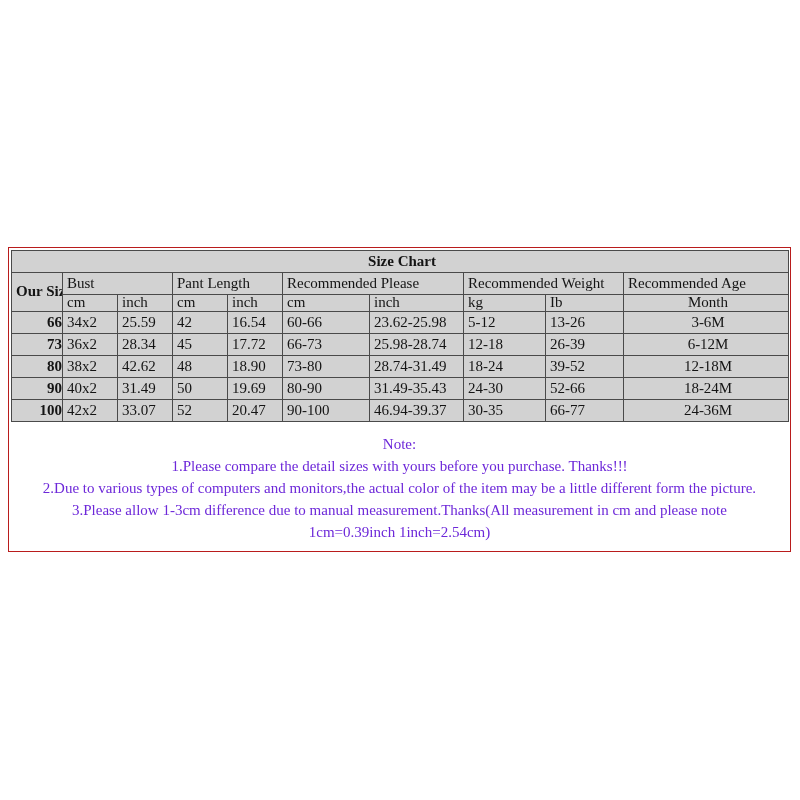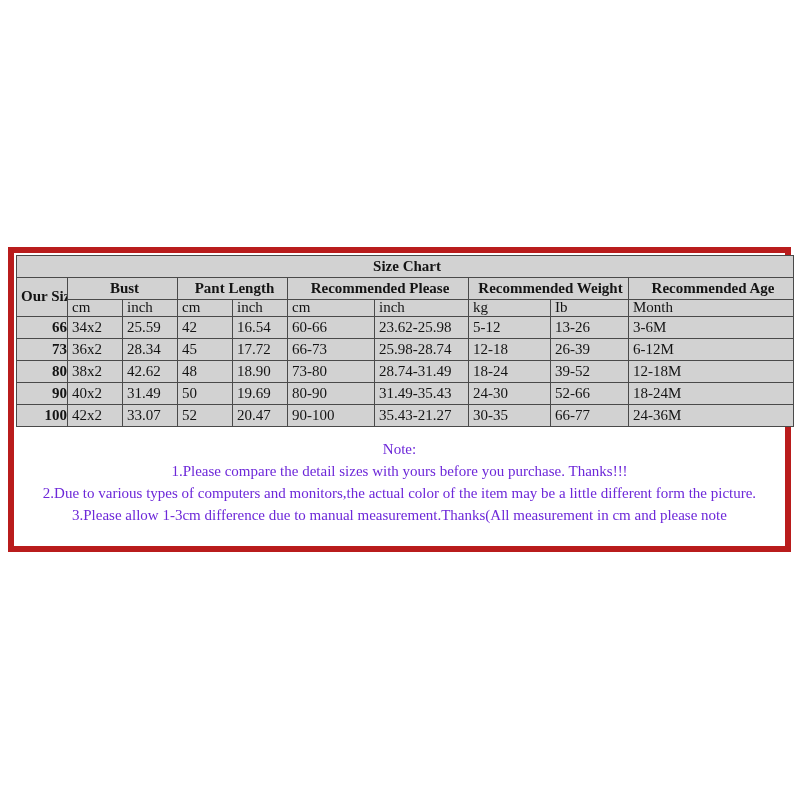--- a/index.html
+++ b/index.html
@@ -7,21 +7,21 @@
     width:800px;height:800px;
     background:#ffffff;
     font-family:"Liberation Serif", serif;
     position:relative;
     overflow:hidden;
   }
   .panel{
     position:absolute;
     left:8px; top:247px;
     width:783px; height:305px;
-    border:6px solid #b91c1c;
+    border:1px solid #b91c1c;
     background:#ffffff;
     box-sizing:border-box;
   }
   table.size-table{
     border-collapse:collapse;
     table-layout:fixed;
     width:777px;
     margin:2px 0 0 2px;
   }
   table.size-table td{
@@ -36,42 +36,42 @@
     line-height:1.05;
   }
   td.title-cell{
     font-weight:bold;
     text-align:center;
     font-size:16px;
     height:29px;
     padding:0;
   }
   td.group-cell{
-    font-weight:bold;
-    text-align:center;
+    font-weight:normal;
+    text-align:left;
     font-size:16px;
     height:22px;
     padding:0;
   }
   td.corner-cell{
     font-weight:bold;
     text-align:center;
     font-size:16px;
     padding:0;
     white-space:normal;
     line-height:1.2;
   }
   tr.unit-row td{height:16px;}
   td.size-cell{
     font-weight:bold;
     text-align:right;
     padding:0;
   }
   td.center{
-    text-align:left;
+    text-align:center;
     padding:0;
   }
   .note{
     margin-top:11px;
     text-align:center;
     color:#6d28d9;
     font-size:15px;
   }
   .note-line{
     line-height:22px;
@@ -175,28 +175,29 @@
       <td class="center">18-24M</td>
     </tr>
 
     <tr>
       <td class="size-cell">100</td>
       <td>42x2</td>
       <td>33.07</td>
       <td>52</td>
       <td>20.47</td>
       <td>90-100</td>
-      <td>35.43-21.27</td>
+      <td>46.94-39.37</td>
       <td>30-35</td>
       <td>66-77</td>
       <td class="center">24-36M</td>
     </tr>
   </tbody>
     </table>
 
   <div class="note">
     <div class="note-line">Note:</div>
     <div class="note-line">1.Please compare the detail sizes with yours before you purchase. Thanks!!!</div>
     <div class="note-line">2.Due to various types of computers and monitors,the actual color of the item may be a little different form the picture.</div>
     <div class="note-line">3.Please allow 1-3cm difference due to manual measurement.Thanks(All measurement in cm and please note</div>
+    <div class="note-line">1cm=0.39inch 1inch=2.54cm)</div>
   </div>
 
 </div>
 
 </body></html>

